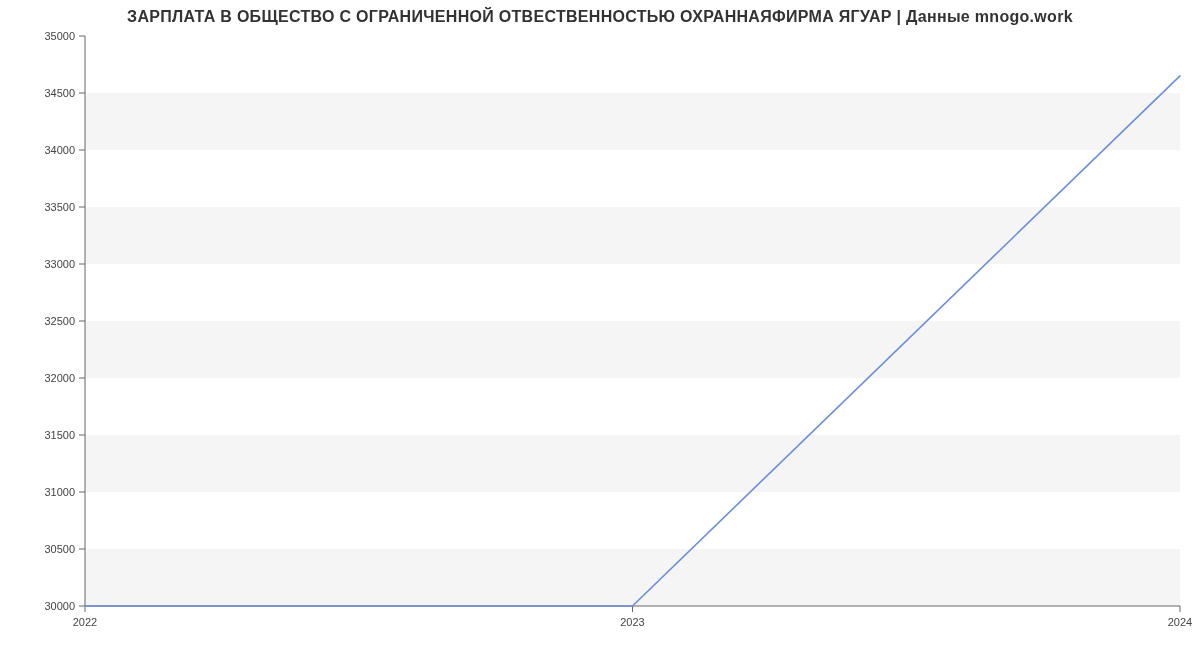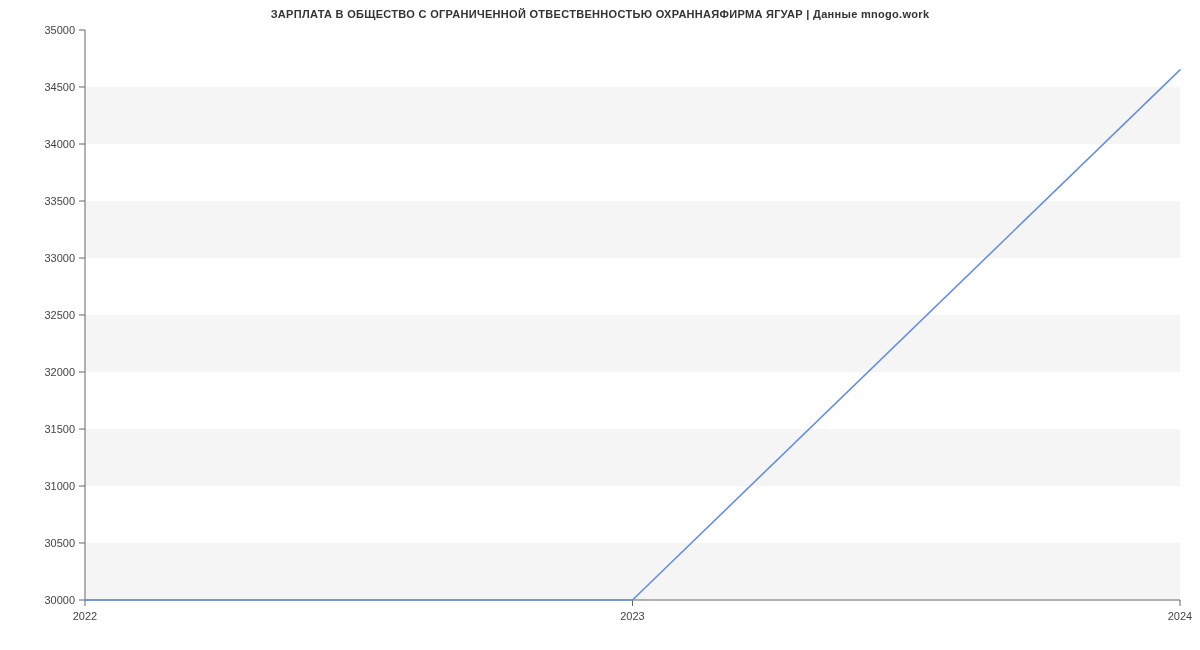--- a/index.html
+++ b/index.html
@@ -6,21 +6,21 @@
     margin: 0;
     padding: 0;
     width: 1200px;
     height: 650px;
     background: #ffffff;
     font-family: Arial, Helvetica, sans-serif;
     color: #333;
   }
   .title {
     text-align: center;
-    font-size: 11px;
+    font-size: 16px;
     font-weight: bold;
     padding-top: 8px;
     letter-spacing: 0.3px;
     color: #333;
   }
   .chart-wrap {
     position: relative;
     width: 1200px;
     height: 650px;
   }

